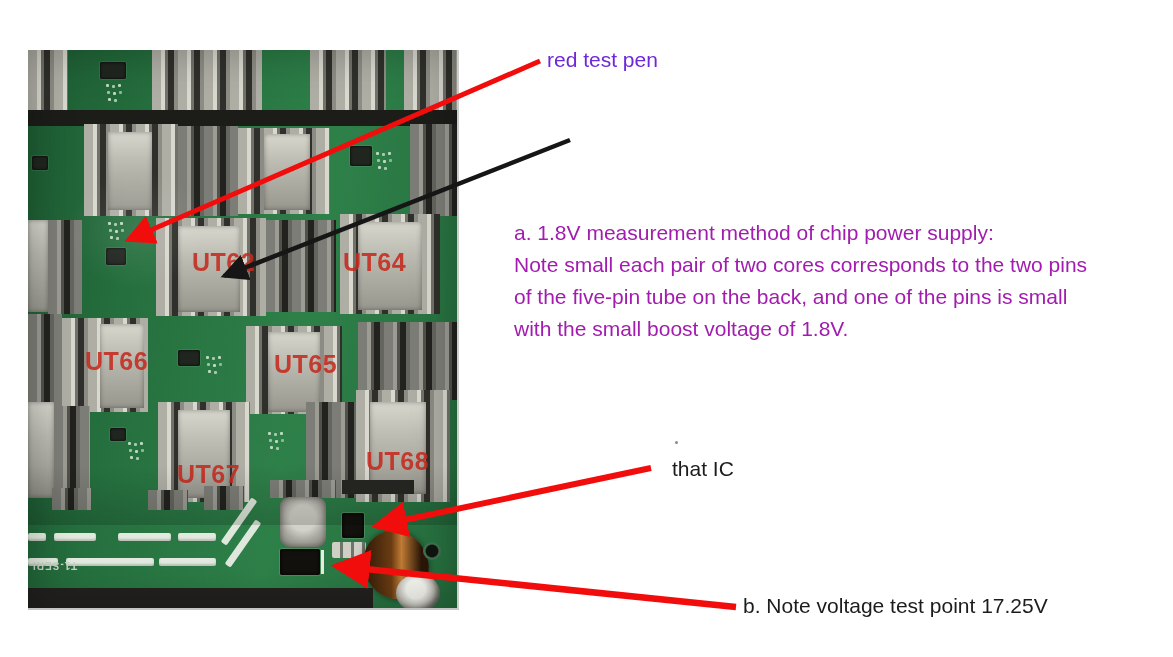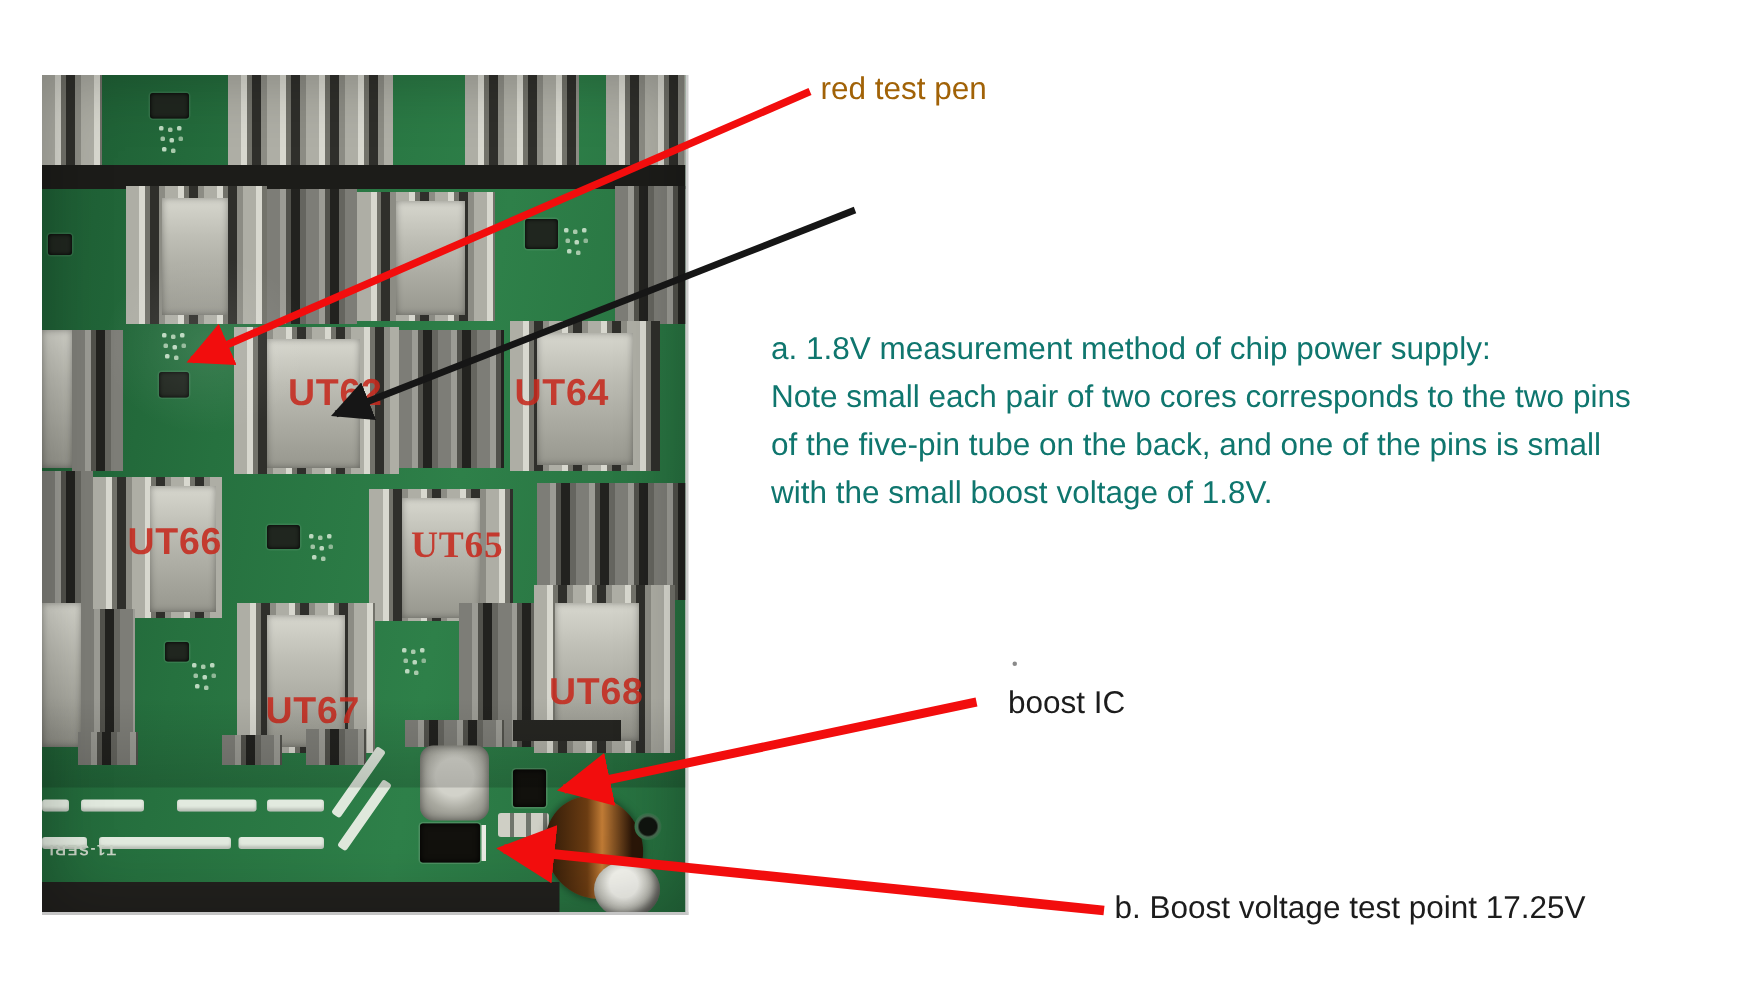--- a/index.html
+++ b/index.html
@@ -21,22 +21,22 @@
   .dots{width:3px;height:3px;background:#bcd8bf;border-radius:1px;
         box-shadow:6px 1px #a8c9ab,12px 0 #bcd8bf,1px 7px #9fc2a4,7px 8px #bcd8bf,13px 7px #8fb796,2px 14px #bcd8bf,8px 15px #a8c9ab;}
   .chip-label{position:absolute;font:700 25px "Liberation Sans",sans-serif;color:#c62a1e;letter-spacing:.5px;opacity:.88;white-space:nowrap;}
   .dash{height:8px;background:#e2eadf;border-radius:2px;box-shadow:inset 0 -2px 2px rgba(0,0,0,.18);}
   .diag{width:54px;height:7px;background:#dfe8dc;border-radius:2px;transform:rotate(-55deg);}
   .bchip{background:#12110d;border-radius:2px;box-shadow:inset 0 0 4px #000,0 0 0 1px rgba(220,220,210,.18);}
   .tiseri{position:absolute;left:4px;top:510px;transform:rotate(180deg);color:#c9d4c6;font:700 10px "Liberation Sans",sans-serif;letter-spacing:1px;}
 
   
   .ann{position:absolute;font-size:21px;color:#1c1c1c;white-space:nowrap;}
-  .ann.red{color:#a16207;}
-  .para{position:absolute;left:514px;top:217px;font-size:21px;line-height:32px;color:#0f766e;}
+  .ann.red{color:#6d28d9;}
+  .para{position:absolute;left:514px;top:217px;font-size:21px;line-height:32px;color:#a21caf;}
   svg.arrows{position:absolute;left:0;top:0;pointer-events:none;}
 </style>
 </head>
 <body>
 
 <div class="canvas">
 
   <div class="photo">
 
     <div class="abs fins" style="left:0;top:0;width:40px;height:64px;"></div>
@@ -71,21 +71,21 @@
 
     <div class="abs dots" style="left:6px;top:280px;"></div>
     <div class="abs fins dk" style="left:0;top:264px;width:34px;height:92px;"></div>
     <div class="abs fins" style="left:34px;top:268px;width:86px;height:94px;"></div>
     <div class="abs plate" style="left:72px;top:274px;width:44px;height:84px;"></div>
     <span class="chip-label" style="left:57px;top:297px;">UT66</span>
     <div class="abs smd" style="left:150px;top:300px;width:22px;height:16px;"></div>
     <div class="abs dots" style="left:178px;top:306px;"></div>
     <div class="abs fins" style="left:218px;top:276px;width:96px;height:88px;"></div>
     <div class="abs plate" style="left:240px;top:282px;width:52px;height:80px;"></div>
-    <span class="chip-label" style="left:246px;top:300px;font-family:Liberation Serif, serif;">UT65</span>
+    <span class="chip-label" style="left:246px;top:300px;">UT65</span>
     <div class="abs" style="left:282px;top:370px;width:17px;height:58px;background:#17170f;"></div>
     <div class="abs fins dk" style="left:330px;top:272px;width:99px;height:78px;"></div>
 
     <div class="abs plate" style="left:0;top:352px;width:26px;height:96px;"></div>
     <div class="abs fins dk" style="left:26px;top:356px;width:36px;height:90px;"></div>
     <div class="abs smd" style="left:82px;top:378px;width:16px;height:13px;"></div>
     <div class="abs dots" style="left:100px;top:392px;"></div>
     <div class="abs fins" style="left:130px;top:352px;width:92px;height:100px;"></div>
     <div class="abs plate" style="left:150px;top:360px;width:52px;height:88px;"></div>
     <span class="chip-label" style="left:149px;top:410px;">UT67</span>
@@ -152,16 +152,16 @@
   <div class="ann red" style="left:547px;top:48px;">red test pen</div>
 
   <div class="para">
     <div>a. 1.8V measurement method of chip power supply:</div>
     <div>Note small each pair of two cores corresponds to the two pins</div>
     <div>of the five-pin tube on the back, and one of the pins is small</div>
     <div>with the small boost voltage of 1.8V.</div>
   </div>
 
   <div class="abs" style="left:675px;top:441px;width:3px;height:3px;border-radius:50%;background:#8a8a8a;"></div>
-  <div class="ann" style="left:672px;top:457px;">boost IC</div>
-  <div class="ann" style="left:743px;top:594px;">b. Boost voltage test point 17.25V</div>
+  <div class="ann" style="left:672px;top:457px;">that IC</div>
+  <div class="ann" style="left:743px;top:594px;">b. Note voltage test point 17.25V</div>
 
 </div>
 
 </body></html>

